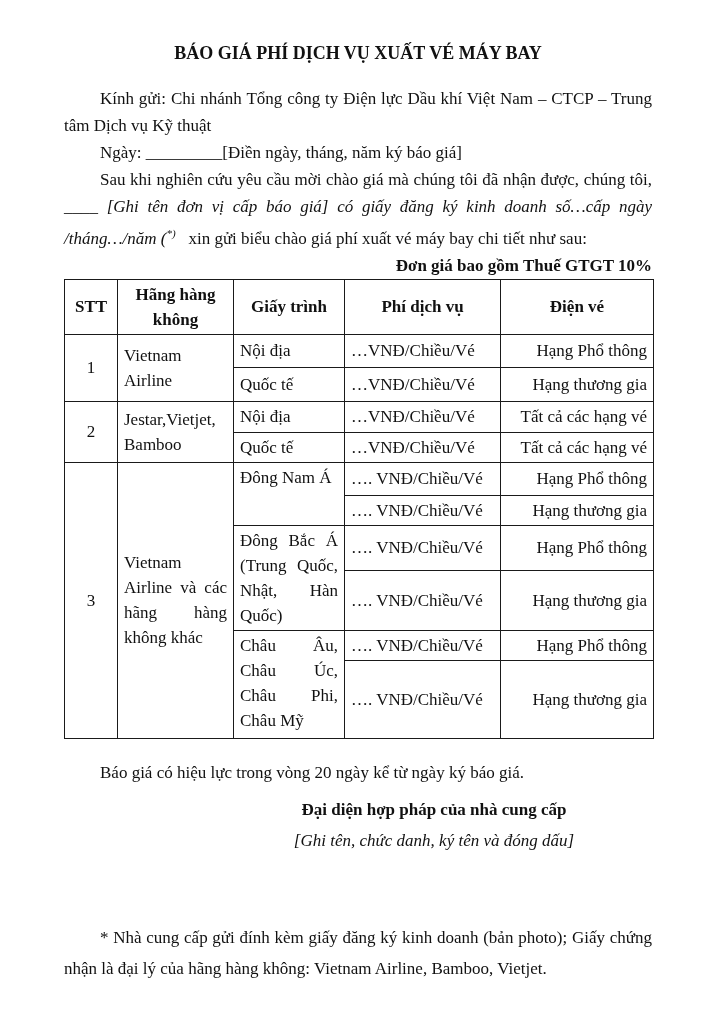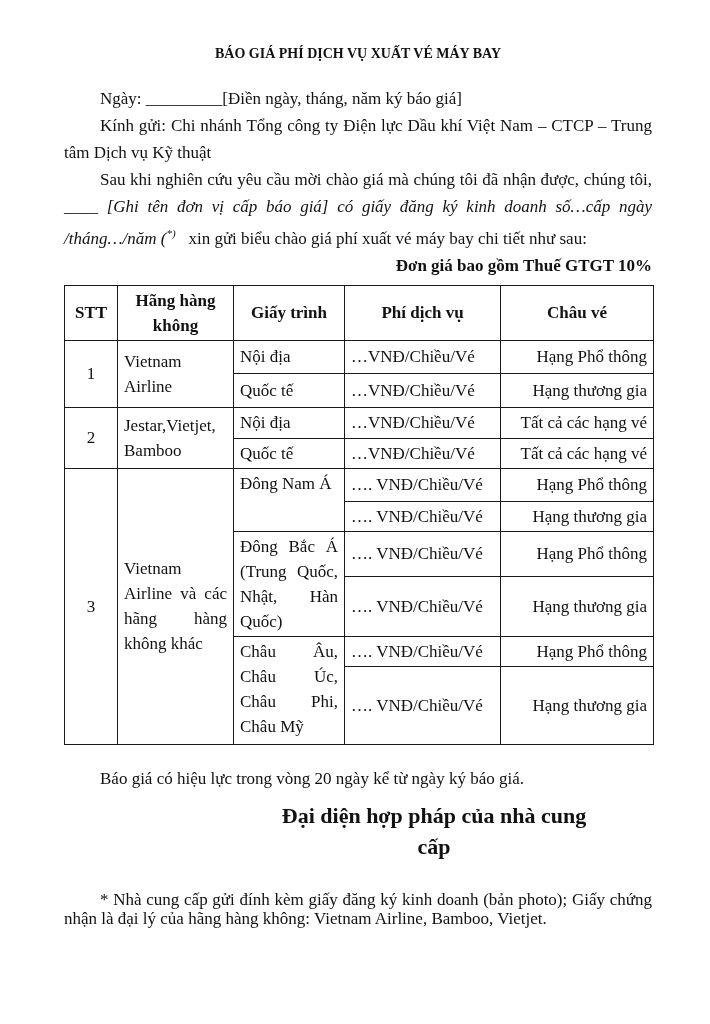--- a/index.html
+++ b/index.html
@@ -13,34 +13,34 @@
     font-size: 17px;
     line-height: 27px;
     overflow: hidden;
   }
   .doc {
     padding: 40px 58px 0 64px;
   }
   .title {
     text-align: center;
     font-weight: bold;
-    font-size: 14px;
+    font-size: 18px;
     margin: 0 0 18px 0;
   }
   p { margin: 0; }
   .indent { text-indent: 36px; }
   .justify { text-align: justify; }
   .italic { font-style: italic; }
   .sup { font-size: 11px; vertical-align: super; font-style: italic; }
   .vat-note { text-align: right; font-weight: bold; }
   table.quote {
     border-collapse: collapse;
     table-layout: fixed;
     width: 589px;
-    margin-top: 6px;
+    margin-top: 0;
   }
   table.quote td, table.quote th {
     border: 1.5px solid #1a1a1a;
     padding: 2px 6px;
     font-size: 17px;
     line-height: 25px;
     overflow: hidden;
   }
   th.hdr { font-weight: bold; text-align: center; vertical-align: middle; line-height: 24px; }
   tr.hdr-row { height: 52px; }
@@ -55,57 +55,57 @@
   .r29 { height: 29px; } .r30 { height: 30px; } .r45 { height: 45px; padding-left: 12px; }
   .r60 { height: 60px; } .r78 { height: 78px; }
   .validity { margin-top: 20px; }
   .sig-block {
     margin-top: 8px;
     margin-left: 215px;
     width: 310px;
     text-align: center;
     line-height: 31px;
   }
-  .sig-title { font-weight: bold; font-size: 22px; }
+  .sig-title { font-weight: bold; font-size: 17px; }
   .sig-hint { font-style: italic; }
   .footnote {
-    margin-top: 28px;
-    line-height: 19px;
+    margin-top: 66px;
+    line-height: 31px;
   }
 </style>
 </head>
 <body>
 
 <div class="doc">
 
   <h1 class="title">BÁO GIÁ PHÍ DỊCH VỤ XUẤT VÉ MÁY BAY</h1>
 
+  <p class="indent justify">Kính gửi: Chi nhánh Tổng công ty Điện lực Dầu khí Việt Nam – CTCP – Trung tâm Dịch vụ Kỹ thuật</p>
+
   <p class="indent"><span>Ngày: </span><span>_________</span><span>[Điền ngày, tháng, năm ký báo giá]</span></p>
-
-  <p class="indent justify">Kính gửi: Chi nhánh Tổng công ty Điện lực Dầu khí Việt Nam – CTCP – Trung tâm Dịch vụ Kỹ thuật</p>
 
   <p class="indent justify"><span>Sau khi nghiên cứu yêu cầu mời chào giá mà chúng tôi đã nhận được, chúng tôi, ____ </span><span class="italic">[Ghi tên đơn vị cấp báo giá] có giấy đăng ký kinh doanh số…cấp ngày /tháng…/năm (</span><span class="sup">*)</span><span>&nbsp;&nbsp; xin gửi biểu chào giá phí xuất vé máy bay chi tiết như sau:</span></p>
 
   <p class="vat-note">Đơn giá bao gồm Thuế GTGT 10%</p>
 
   <table class="quote">
     <colgroup>
       <col style="width:53px">
         <col style="width:116px">
         <col style="width:111px">
       <col style="width:156px">
         <col style="width:153px">
     </colgroup>
     <tbody>
         <tr class="hdr-row">
       <th class="hdr">STT</th>
       <th class="hdr">Hãng hàng không</th>
       <th class="hdr">Giấy trình</th>
       <th class="hdr">Phí dịch vụ</th>
-      <th class="hdr">Châu vé</th>
+      <th class="hdr">Điện vé</th>
     </tr>
 
     <tr class="r33">
       <td class="stt" rowspan="2">1</td>
       <td class="airline" rowspan="2">Vietnam Airline</td>
       <td class="route">Nội địa</td>
       <td class="fee">…VNĐ/Chiều/Vé</td>
       <td class="klass">Hạng Phổ thông</td>
     </tr>
     <tr class="r34">
@@ -156,17 +156,18 @@
       <td class="fee">…. VNĐ/Chiều/Vé</td>
       <td class="klass">Hạng thương gia</td>
     </tr>
   </tbody>
     </table>
 
   <p class="indent validity">Báo giá có hiệu lực trong vòng 20 ngày kể từ ngày ký báo giá.</p>
 
   <div class="sig-block">
     <div class="sig-title">Đại diện hợp pháp của nhà cung cấp</div>
+    <div class="sig-hint">[Ghi tên, chức danh, ký tên và đóng dấu]</div>
   </div>
 
   <p class="indent justify footnote">* Nhà cung cấp gửi đính kèm giấy đăng ký kinh doanh (bản photo); Giấy chứng nhận là đại lý của hãng hàng không: Vietnam Airline, Bamboo, Vietjet.</p>
 
 </div>
 
 </body></html>

